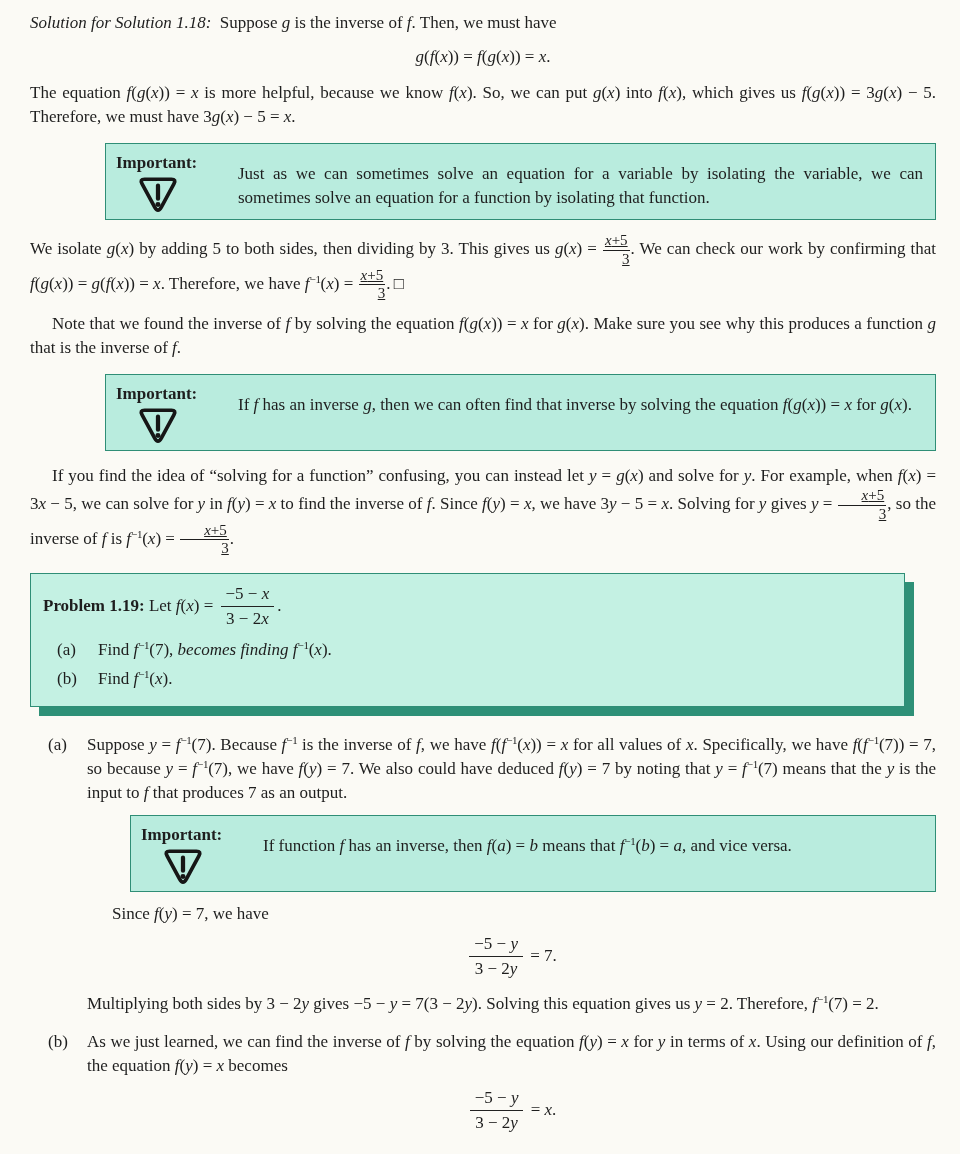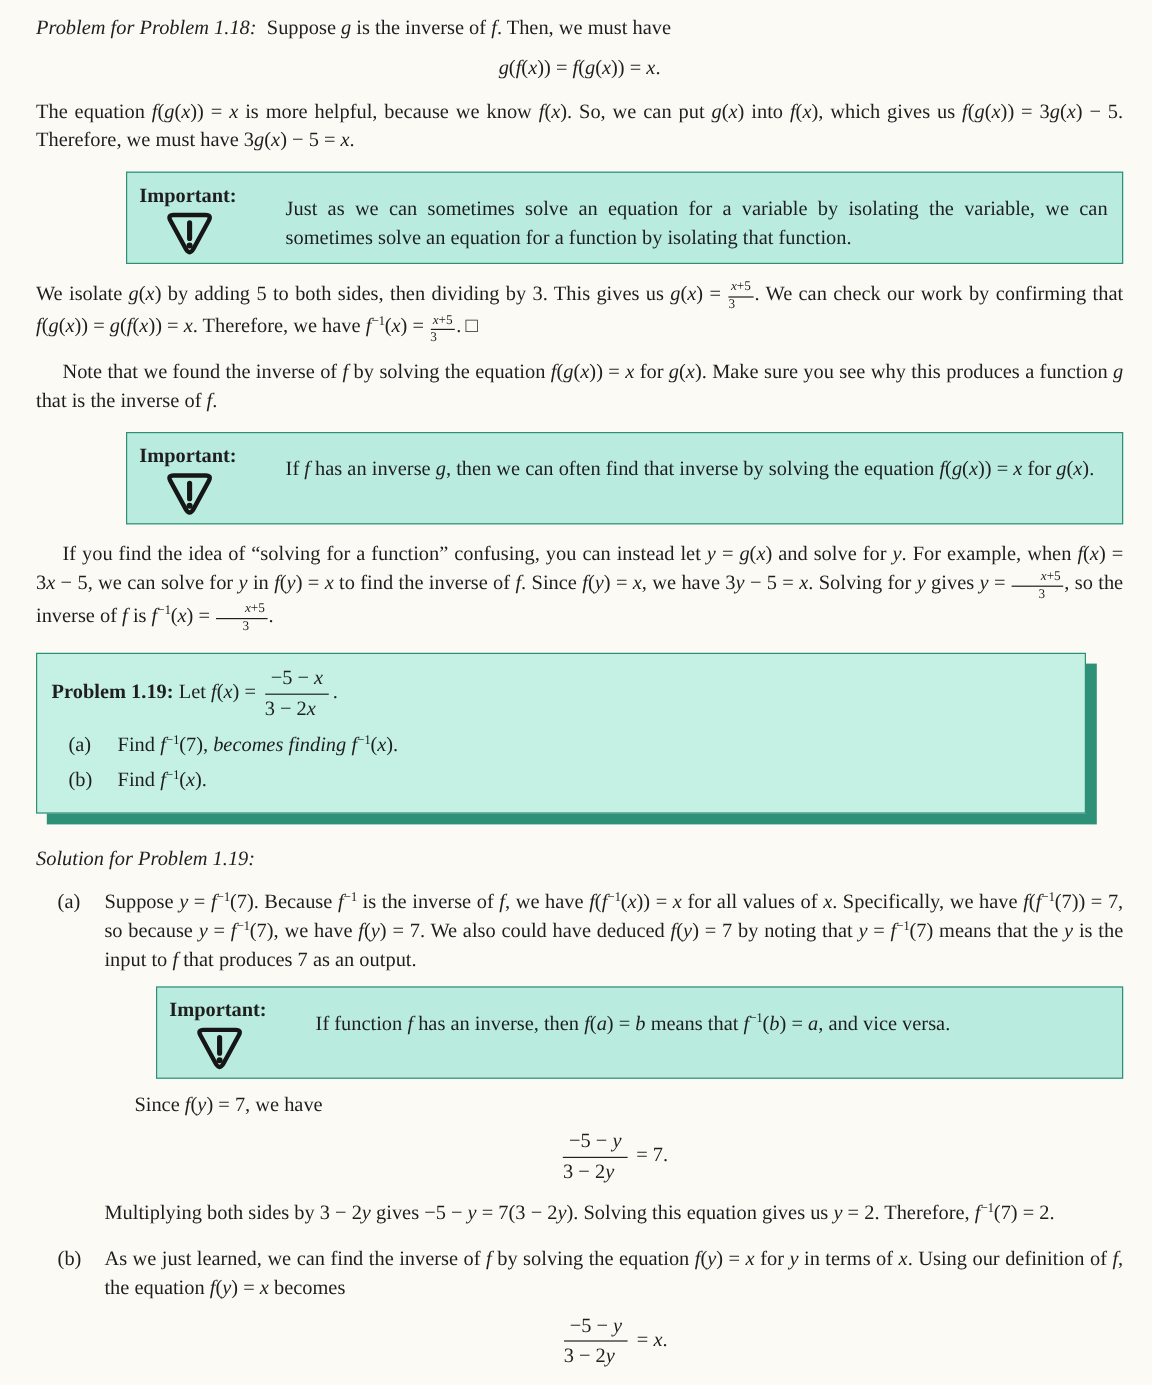--- a/index.html
+++ b/index.html
@@ -55,42 +55,42 @@
 
   
   .solitem { display: flex; margin: 0 0 4px 18px; }
   .ilabel { flex: 0 0 39px; }
   .ibody { flex: 1; min-width: 0; }
   .since { text-align: left; margin: 0 0 2px 25px; }
 
   
   .fr {
     display: inline-block; vertical-align: -0.62em;
-    text-align: left; line-height: 1.05;
-    font-size: 11px; margin: 0 1px;
+    text-align: right; line-height: 1.05;
+    font-size: 15px; margin: 0 1px; text-decoration: underline;
   }
   .fr .n { display: block; border-bottom: 1px solid currentColor; padding: 0 2px 1px; }
   .fr .d { display: block; padding-top: 1px; }
 
   
   .dfr {
     display: inline-block; vertical-align: middle;
-    text-align: left; line-height: 1.2; margin: 0 3px;
+    text-align: center; line-height: 1.2; margin: 0 3px;
   }
   .dfr .n { display: block; border-bottom: 1.4px solid #222; padding: 0 5px 2px; }
   .dfr .d { display: block; padding-top: 2px; }
 
   sup { font-size: 11px; line-height: 0; vertical-align: 6px; letter-spacing: -0.3px; }
 </style>
 </head>
 <body>
 
 <div class="page">
 
-  <p class="noj"><i>Problem for Problem 1.18:</i>&nbsp; Suppose <i>g</i> is the inverse of <i>f</i>. Then, we must have</p>
+  <p class="noj"><i>Solution for Solution 1.18:</i>&nbsp; Suppose <i>g</i> is the inverse of <i>f</i>. Then, we must have</p>
 
   <div class="eqline"><i>g</i>(<i>f</i>(<i>x</i>)) = <i>f</i>(<i>g</i>(<i>x</i>)) = <i>x</i>.</div>
 
   <p>The equation <i>f</i>(<i>g</i>(<i>x</i>)) = <i>x</i> is more helpful, because we know <i>f</i>(<i>x</i>). So, we can put <i>g</i>(<i>x</i>) into <i>f</i>(<i>x</i>), which gives us <i>f</i>(<i>g</i>(<i>x</i>)) = 3<i>g</i>(<i>x</i>) − 5. Therefore, we must have 3<i>g</i>(<i>x</i>) − 5 = <i>x</i>.</p>
 
   <div class="imp">
     <div class="imp-left">
       <div class="imp-label">Important:</div>
       <div class="imp-icon">
         <svg width="40" height="37" viewBox="0 0 42 40" aria-hidden="true">
@@ -130,21 +130,20 @@
     <div class="prob-item">
       <div class="ilabel">(a)</div>
       <div class="ibody">Find <i>f</i><sup>−1</sup>(7), <i>becomes finding</i> <i>f</i><sup>−1</sup>(<i>x</i>).</div>
     </div>
     <div class="prob-item">
       <div class="ilabel">(b)</div>
       <div class="ibody">Find <i>f</i><sup>−1</sup>(<i>x</i>).</div>
     </div>
   </div>
 
-  <p class="soltitle"><i>Solution for Problem 1.19:</i></p>
 
   <div class="solitem">
     <div class="ilabel">(a)</div>
     <div class="ibody">
       <p>Suppose <i>y</i> = <i>f</i><sup>−1</sup>(7). Because <i>f</i><sup>−1</sup> is the inverse of <i>f</i>, we have <i>f</i>(<i>f</i><sup>−1</sup>(<i>x</i>)) = <i>x</i> for all values of <i>x</i>. Specifically, we have <i>f</i>(<i>f</i><sup>−1</sup>(7)) = 7, so because <i>y</i> = <i>f</i><sup>−1</sup>(7), we have <i>f</i>(<i>y</i>) = 7. We also could have deduced <i>f</i>(<i>y</i>) = 7 by noting that <i>y</i> = <i>f</i><sup>−1</sup>(7) means that the <i>y</i> is the input to <i>f</i> that produces 7 as an output.</p>
 
       <div class="imp nested">
         <div class="imp-left">
           <div class="imp-label">Important:</div>
           <div class="imp-icon">

